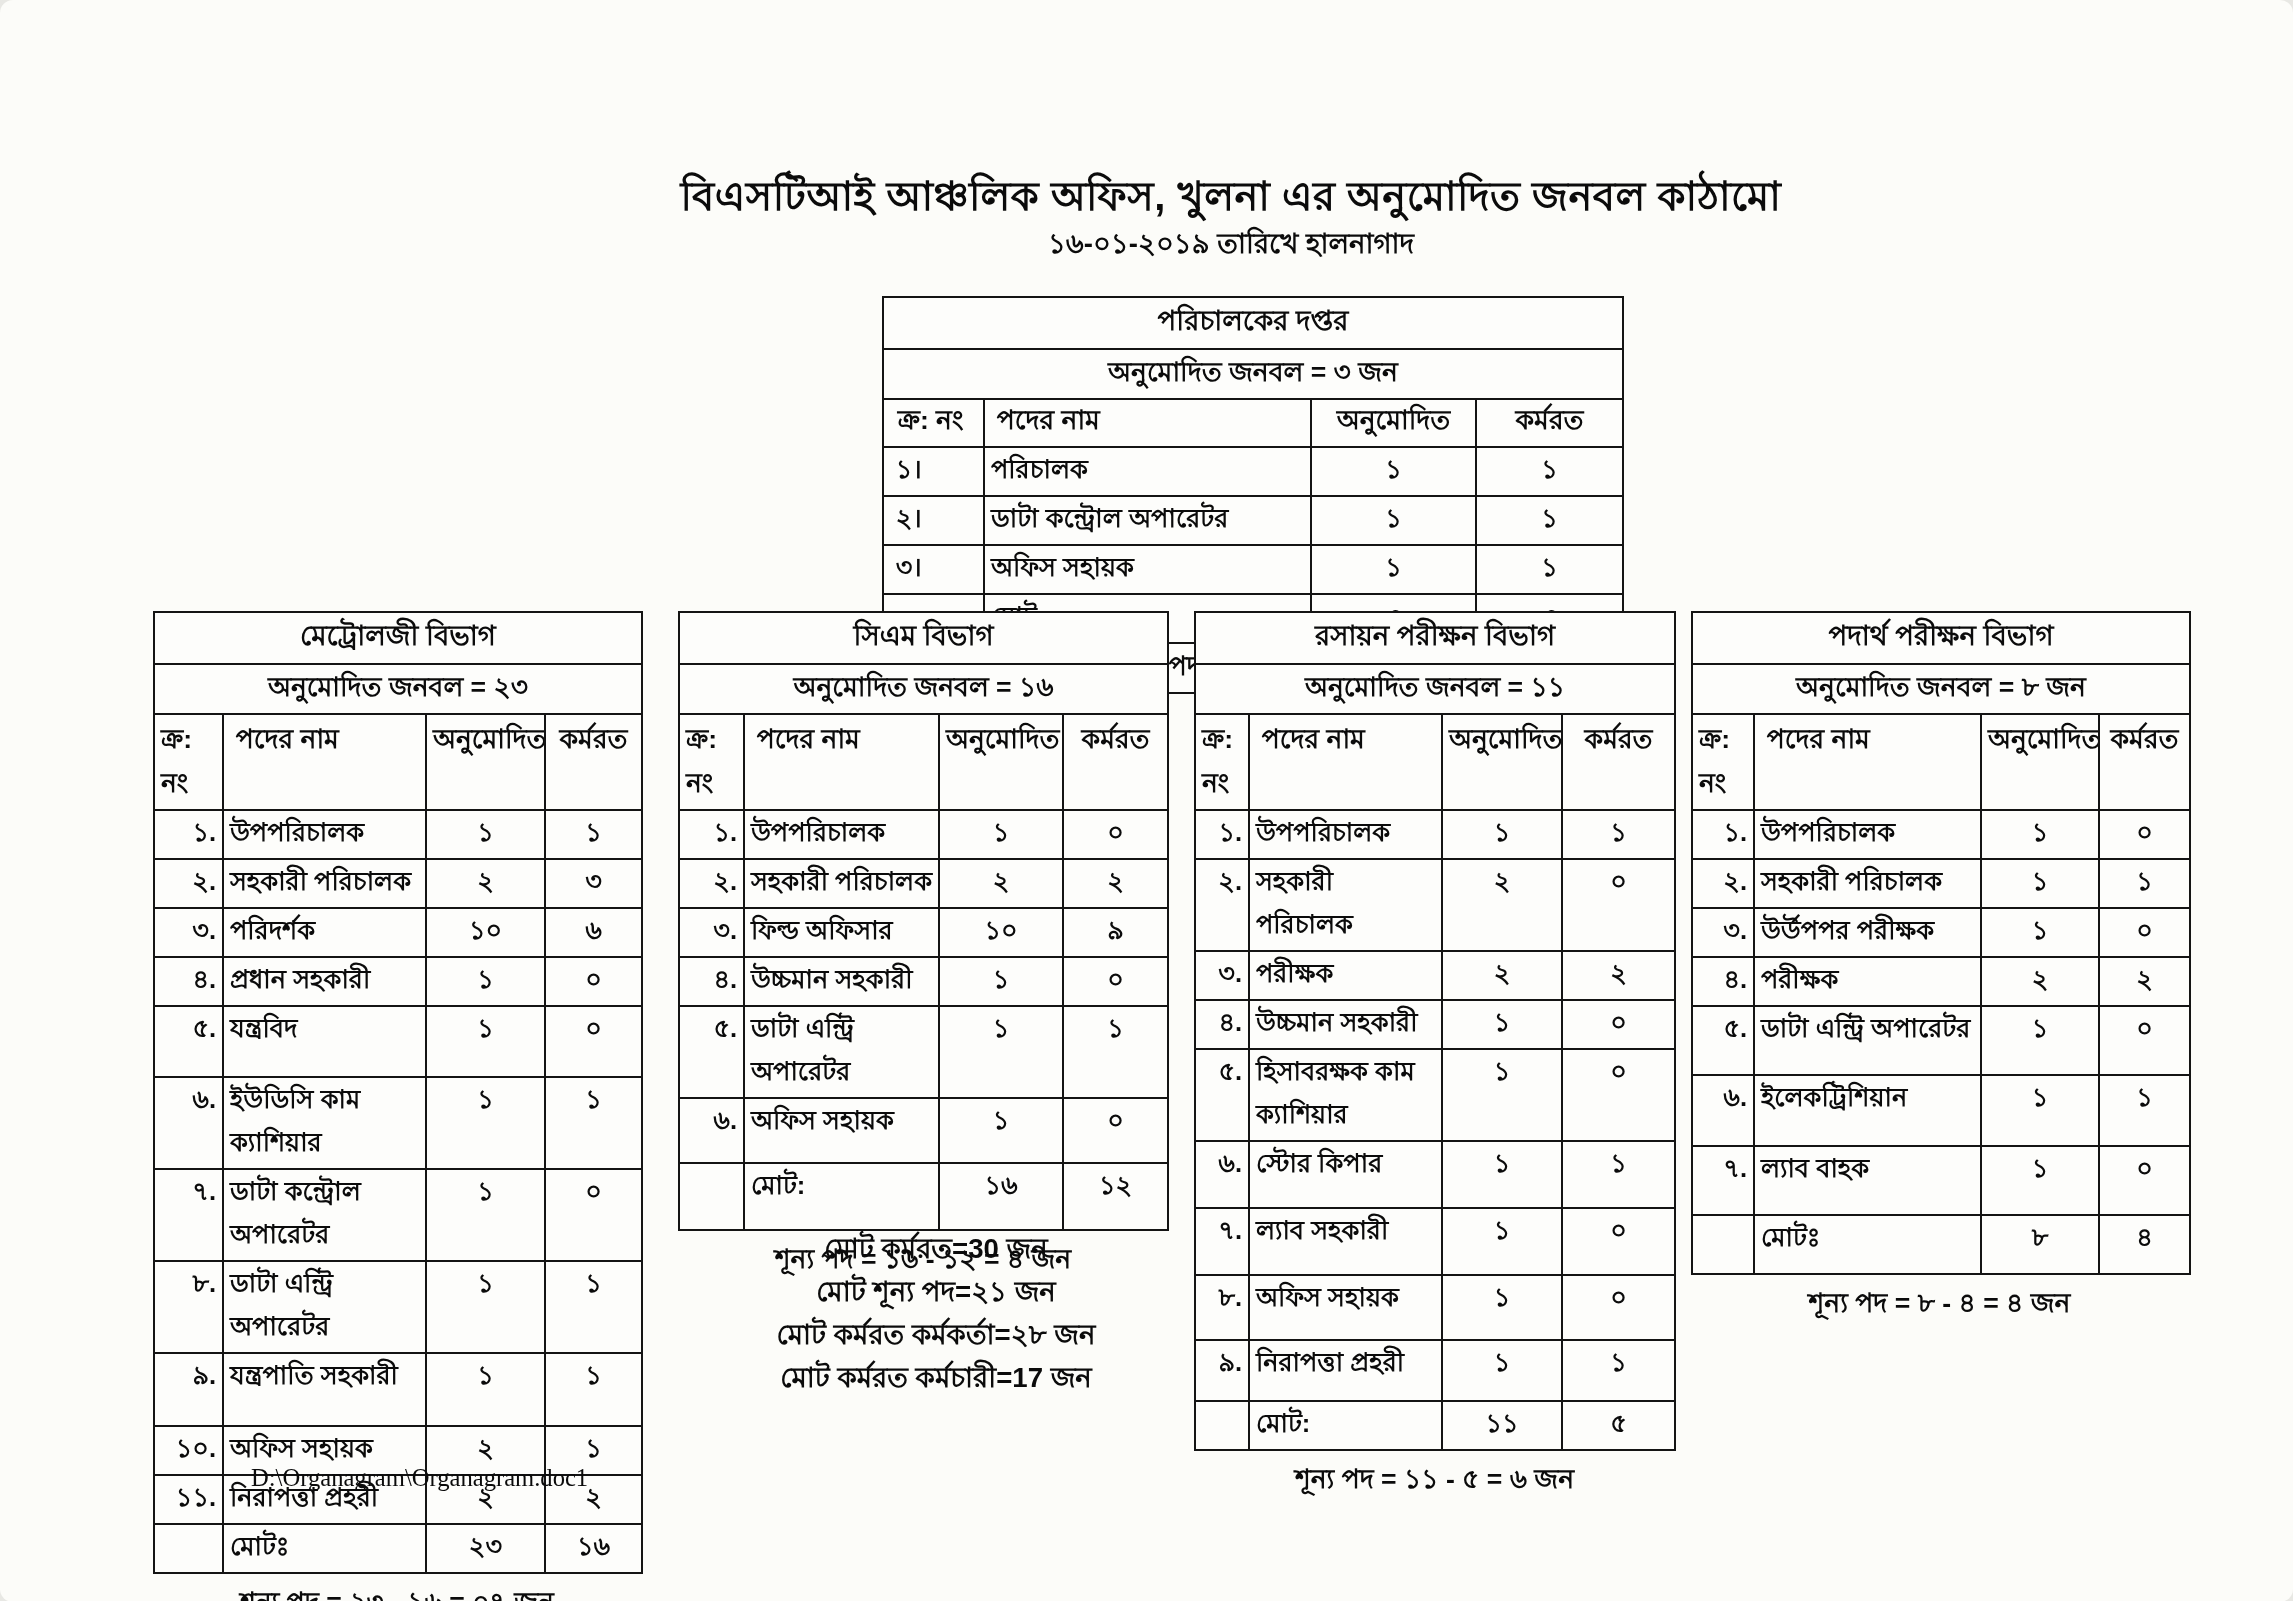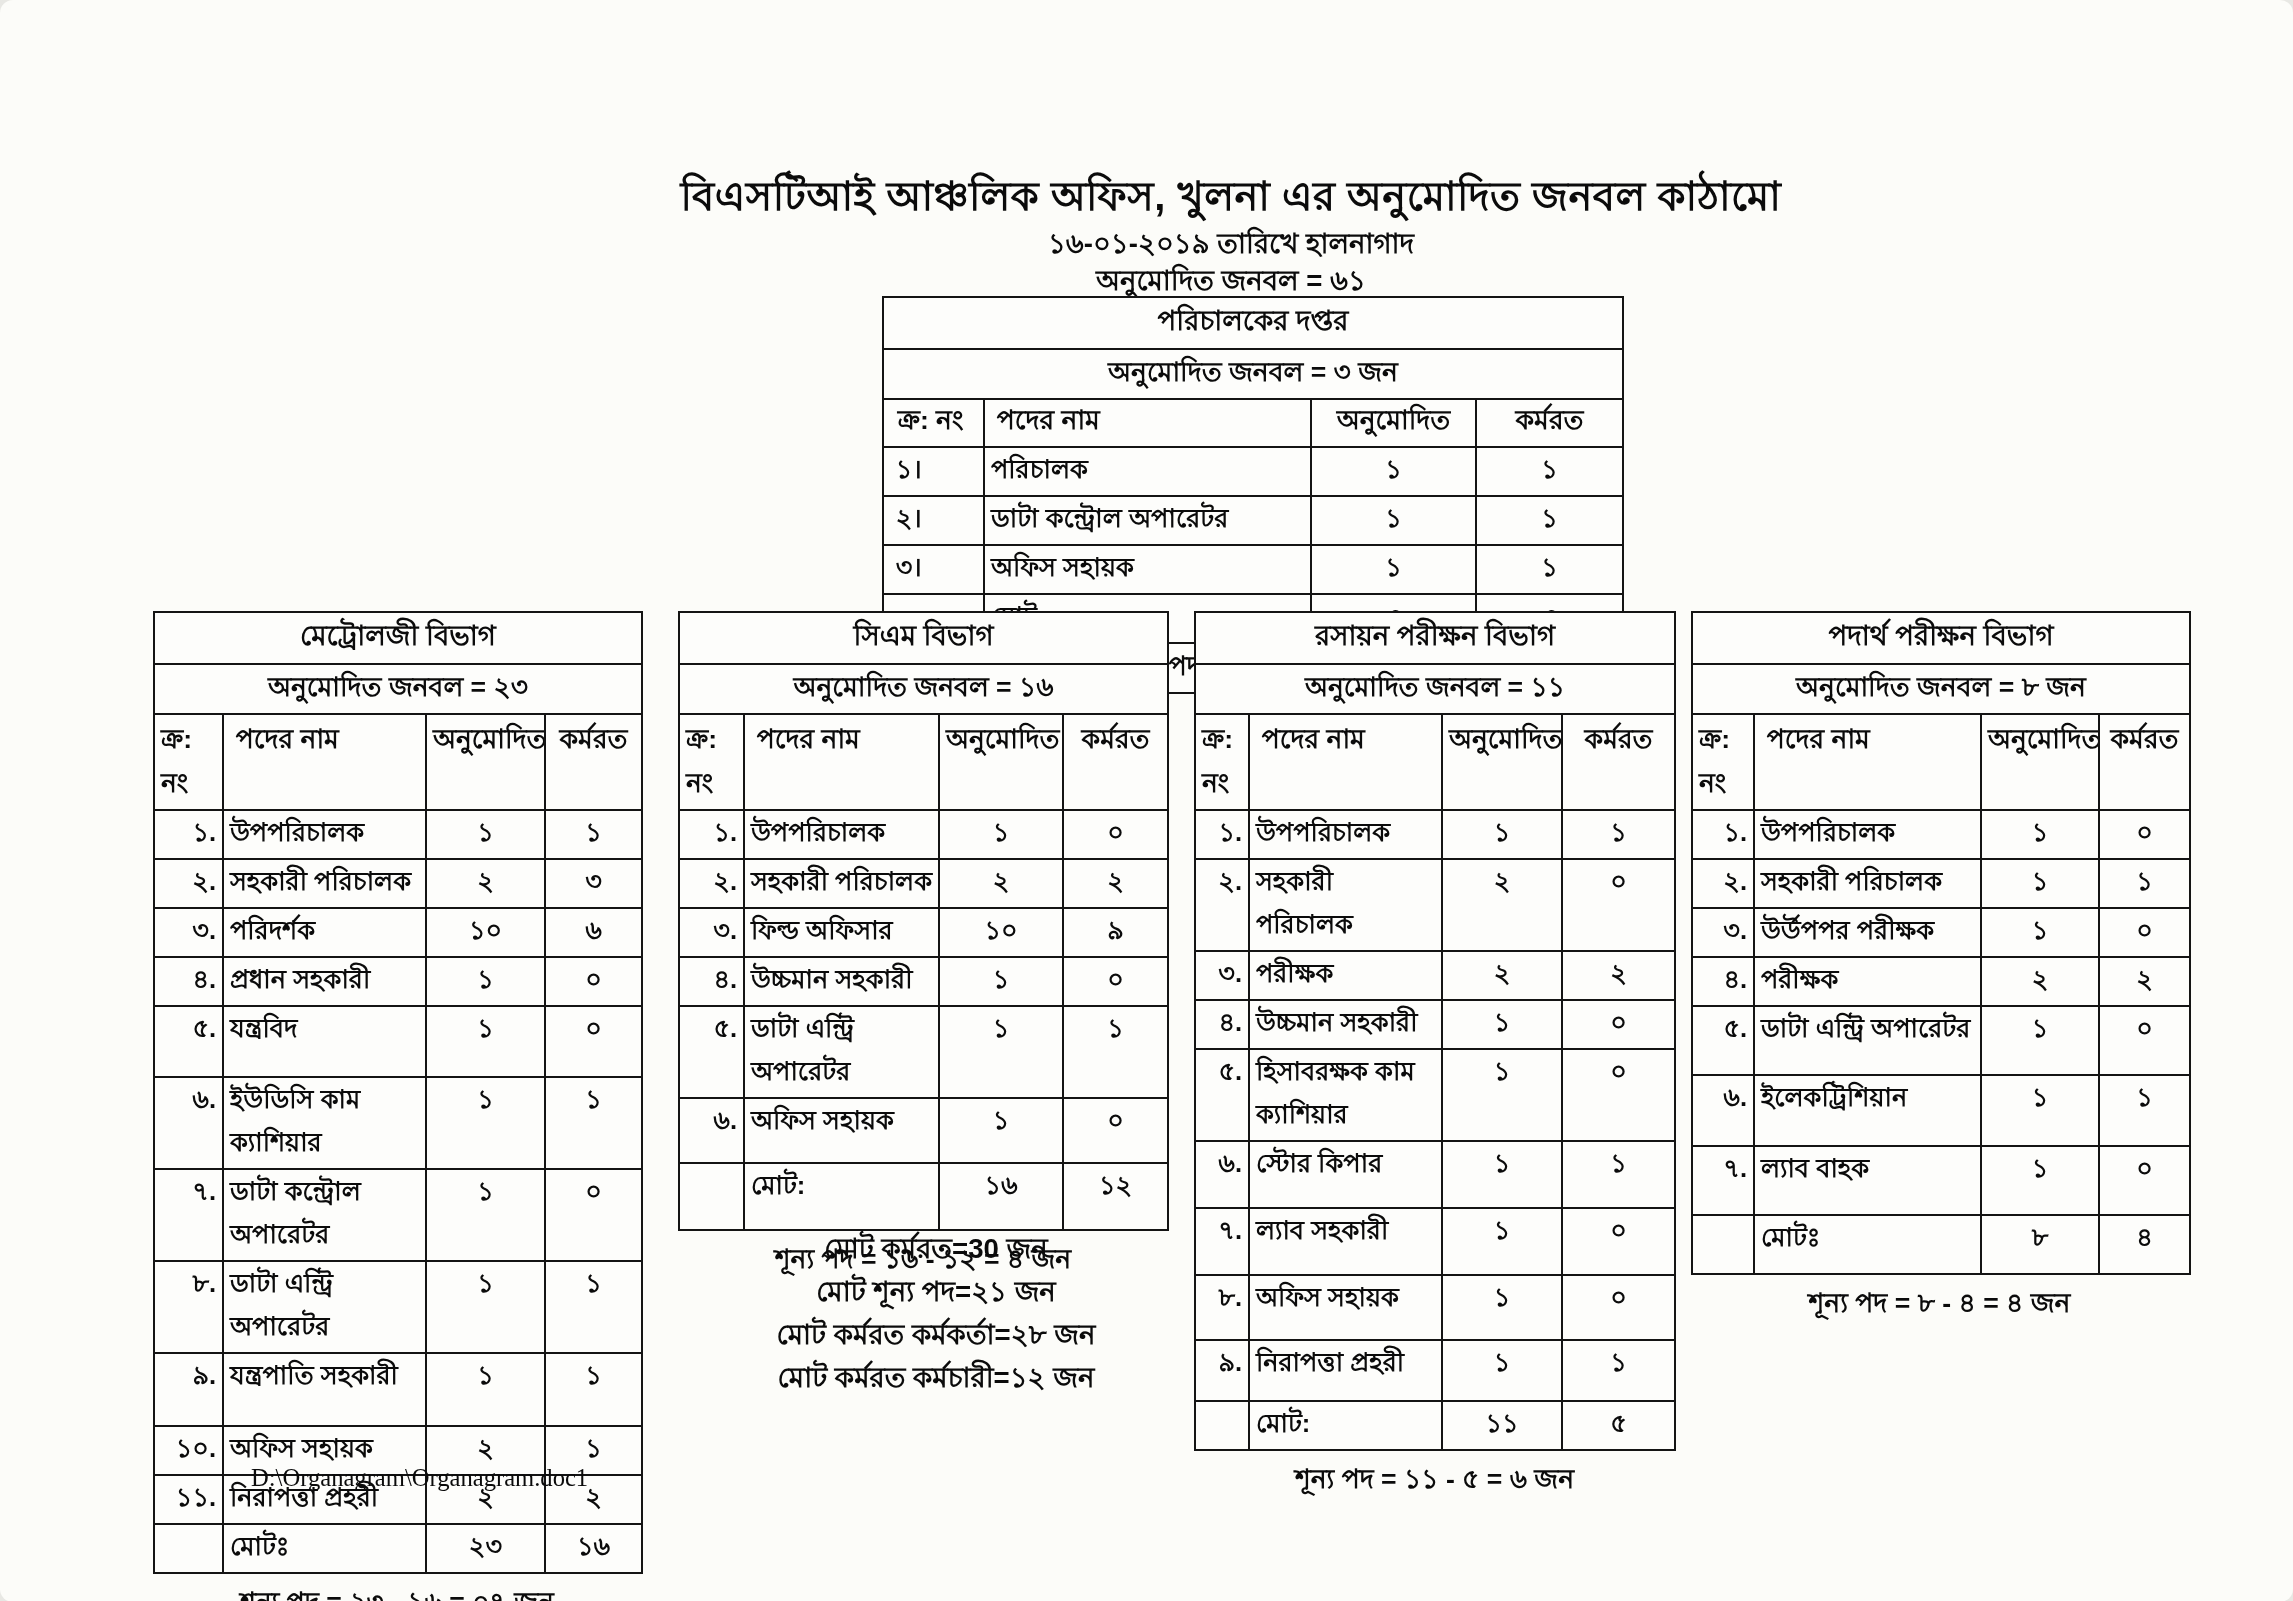--- a/index.html
+++ b/index.html
@@ -107,21 +107,20 @@
     font-weight:400;
   }
 </style>
 </head>
 <body>
 
 <div class="page">
 
   <div class="abs doc-title">বিএসটিআই আঞ্চলিক অফিস, খুলনা এর অনুমোদিত জনবল কাঠামো</div>
   <div class="abs doc-sub">১৬-০১-২০১৯ তারিখে হালনাগাদ</div>
-  <div class="abs doc-approved">অনুমোদিত জনবল = ৬১</div>
 
   <div class="abs wrap-director">
     <table class="org dir">
       <colgroup>
           <col style="width:101px">
           <col style="width:327px">
           <col style="width:165px">
           <col style="width:147px">
         </colgroup>
       <thead>
@@ -515,19 +514,19 @@
         </tr>
       </tfoot>
     </table>
     <div class="vac-line">শূন্য পদ = ৮ - ৪ = ৪ জন</div>
   </div>
 
   <div class="abs summary">
     <div>মোট কর্মরত=30 জন</div>
     <div>মোট শূন্য পদ=২১ জন</div>
     <div>মোট কর্মরত কর্মকর্তা=২৮ জন</div>
-    <div>মোট কর্মরত কর্মচারী=১২ জন</div>
+    <div>মোট কর্মরত কর্মচারী=17 জন</div>
   </div>
 
   <div class="abs footer-path">D:\Organagram\Organagram.doc1</div>
 
 </div>
 
 
 </body></html>

